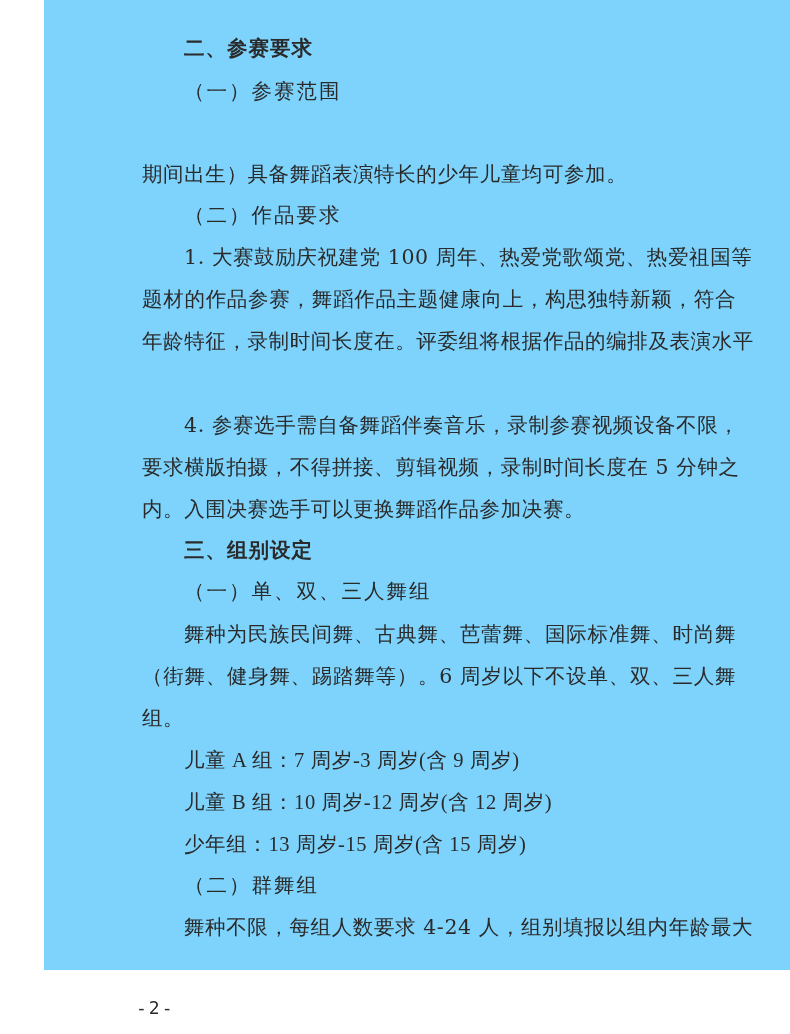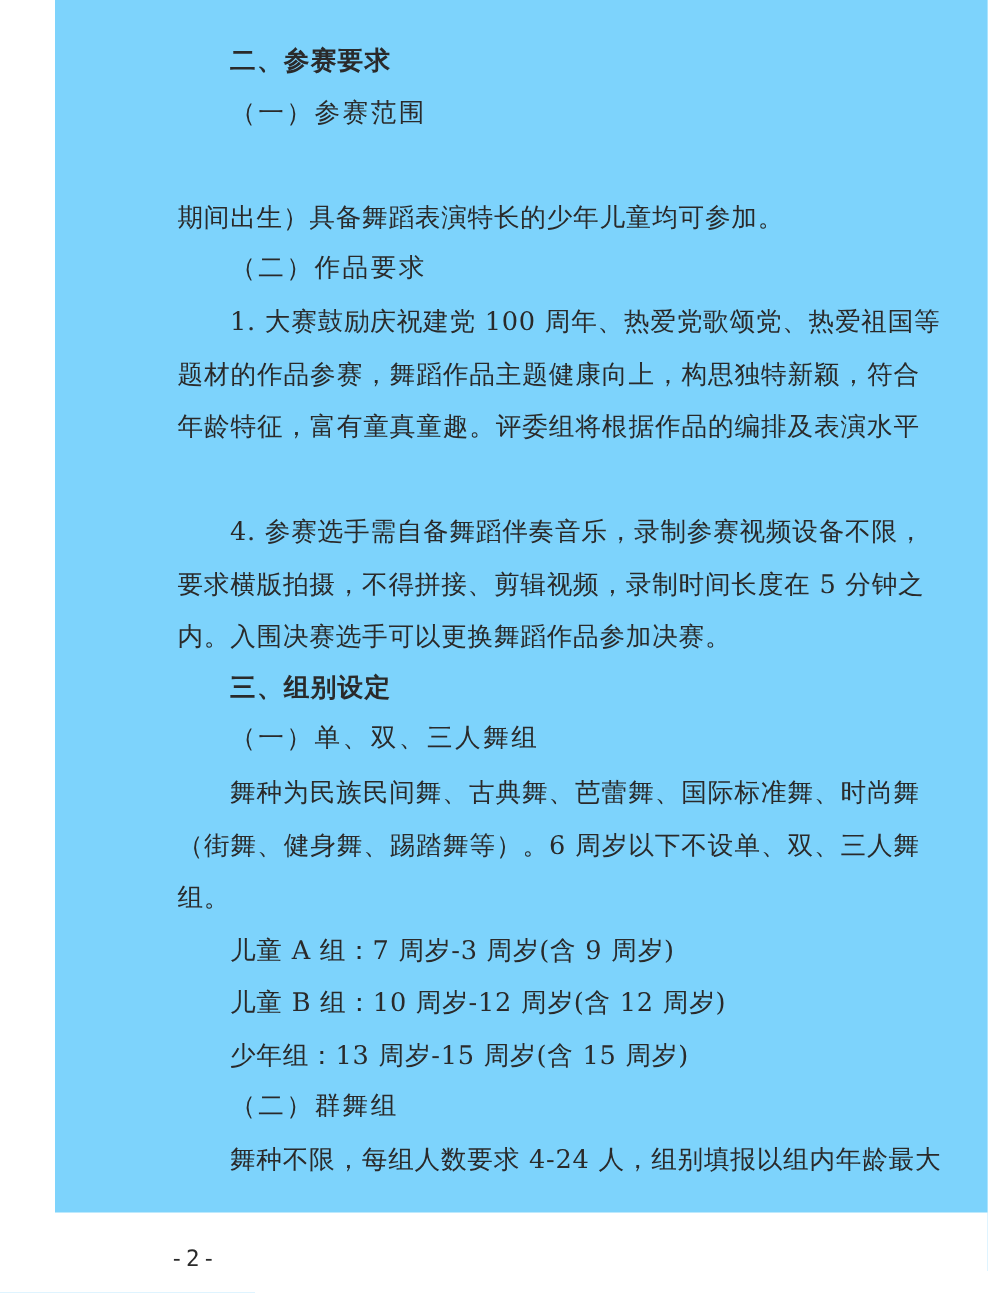--- a/index.html
+++ b/index.html
@@ -2,36 +2,36 @@
 <html><head>
 <meta charset="utf-8">
 <style>
   html, body { margin: 0; padding: 0; background: #ffffff; }
   body { width: 790px; height: 1034px; position: relative; overflow: hidden;
          font-family: "DejaVu Serif", "Liberation Serif", serif; color: #2a2a2a; }
   .page { position: absolute; left: 0; top: 0; width: 790px; height: 970px; background: #7dd3fc; margin-left: 44px; }
   .line { position: absolute; left: 98px; width: 594px; font-size: 20.5px; line-height: 28px;
           white-space: nowrap; letter-spacing: 0.6px; text-align: justify; text-align-last: justify; }
   .line.indent { left: 140px; width: 552px; }
-  .line.last { text-align-last: left; }
+  .line.last { text-align-last: left; font-family: Liberation Serif, serif; }
   .h1 { font-family: "DejaVu Sans", "Liberation Sans", sans-serif; font-weight: bold; letter-spacing: 1px; text-align-last: left; }
   .h2 { text-align-last: left; letter-spacing: 2px; font-family: Liberation Serif, serif; }
   .pagenum { position: absolute; left: 92px; top: 997px; font-size: 18px; font-family: "DejaVu Sans Mono", "Liberation Mono", monospace; letter-spacing: 2px; }
 </style>
 </head>
 <body>
 
 <div class="page">
   <div class="line indent h1" style="top:34px">二、参赛要求</div>
   <div class="line indent h2" style="top:77px">（一）参赛范围</div>
   <div class="line last" style="top:160px">期间出生）具备舞蹈表演特长的少年儿童均可参加。</div>
   <div class="line indent h2" style="top:201px">（二）作品要求</div>
   <div class="line indent" style="top:243px">1. 大赛鼓励庆祝建党 100 周年、热爱党歌颂党、热爱祖国等</div>
   <div class="line" style="top:285px">题材的作品参赛，舞蹈作品主题健康向上，构思独特新颖，符合</div>
-  <div class="line" style="top:327px">年龄特征，富有童真童趣。评委组将根据作品的编排及表演水平</div>
+  <div class="line" style="top:327px">年龄特征，录制时间长度在。评委组将根据作品的编排及表演水平</div>
   <div class="line indent" style="top:411px">4. 参赛选手需自备舞蹈伴奏音乐，录制参赛视频设备不限，</div>
   <div class="line" style="top:453px">要求横版拍摄，不得拼接、剪辑视频，录制时间长度在 5 分钟之</div>
   <div class="line last" style="top:495px">内。入围决赛选手可以更换舞蹈作品参加决赛。</div>
   <div class="line indent h1" style="top:536px">三、组别设定</div>
   <div class="line indent h2" style="top:577px">（一）单、双、三人舞组</div>
   <div class="line indent" style="top:620px">舞种为民族民间舞、古典舞、芭蕾舞、国际标准舞、时尚舞</div>
   <div class="line" style="top:662px">（街舞、健身舞、踢踏舞等）。6 周岁以下不设单、双、三人舞</div>
   <div class="line last" style="top:704px">组。</div>
   <div class="line indent last" style="top:746px">儿童 A 组：7 周岁-3 周岁(含 9 周岁)</div>
   <div class="line indent last" style="top:788px">儿童 B 组：10 周岁-12 周岁(含 12 周岁)</div>

